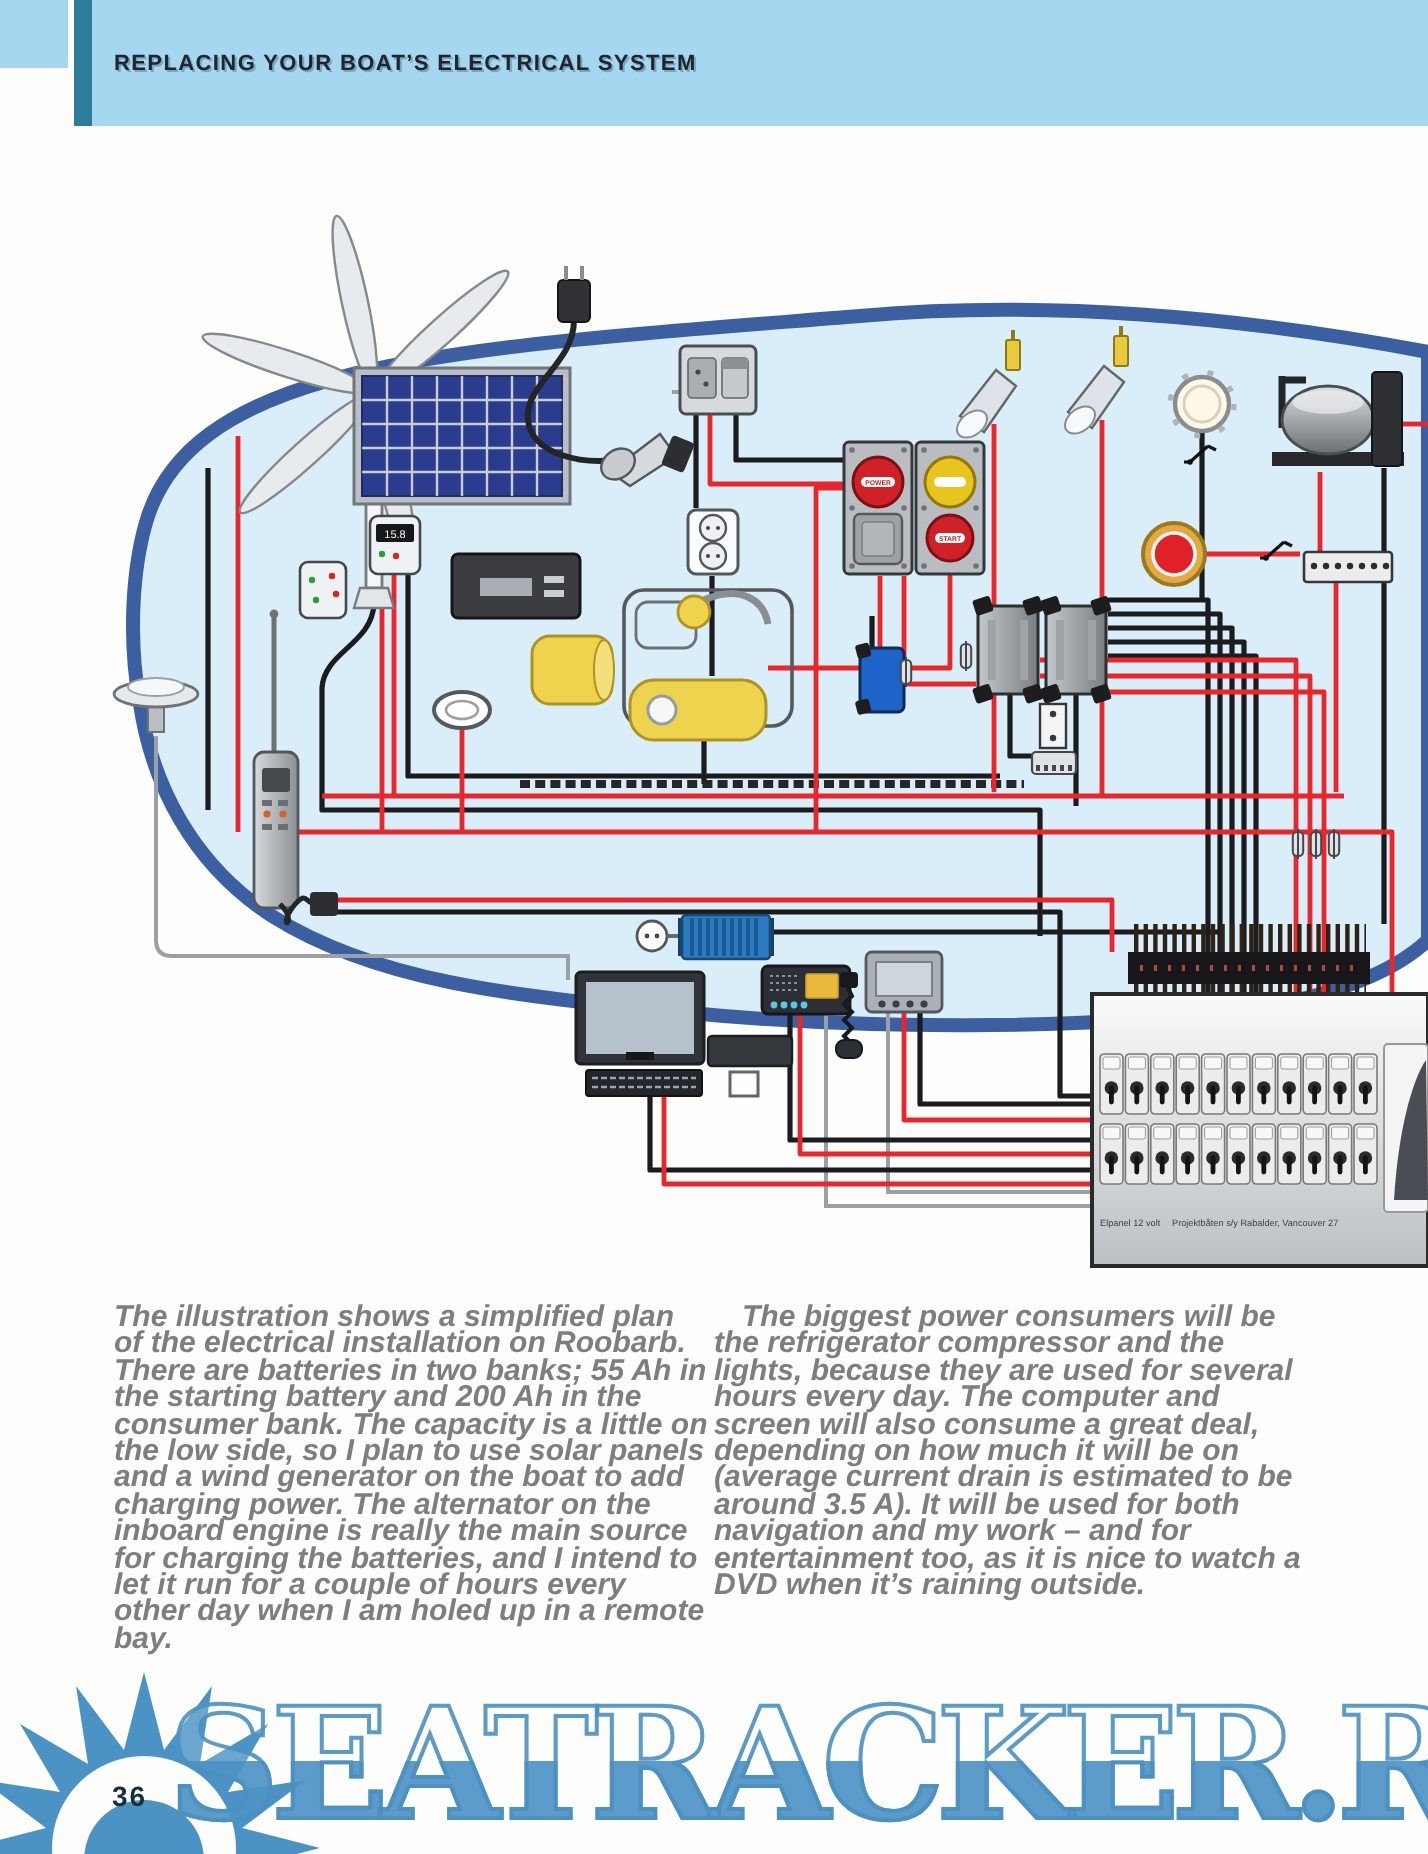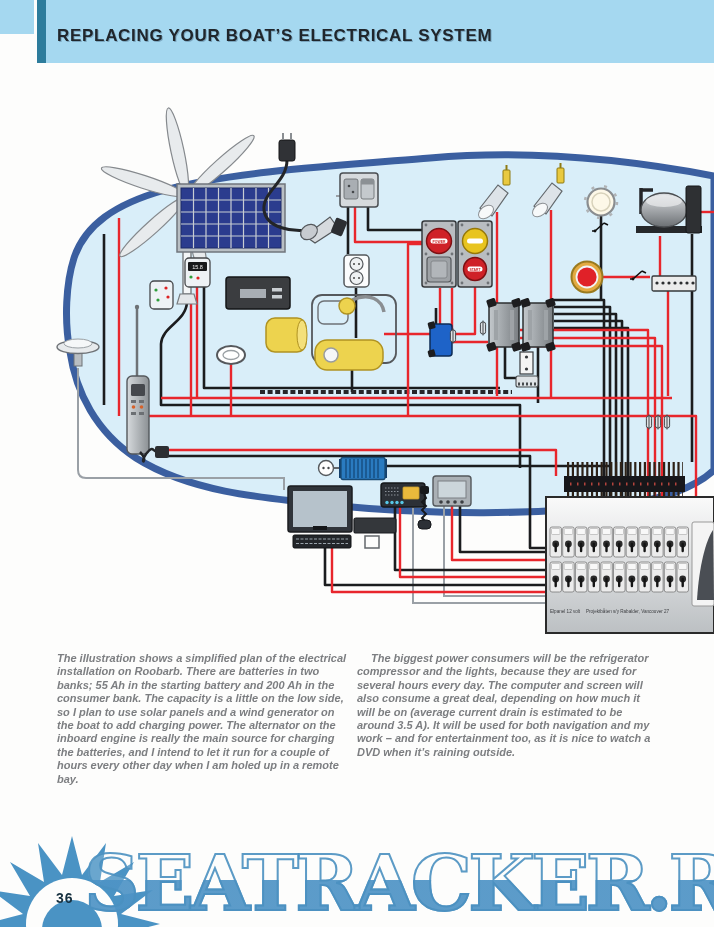--- a/index.html
+++ b/index.html
@@ -2,24 +2,24 @@
 <html><head>
 <meta charset="utf-8">
 <style>
   html,body{margin:0;padding:0;background:#e9e9e9;}
   .page{position:relative;width:714px;height:927px;background:#fdfdfc;overflow:hidden;
         font-family:"Liberation Sans",sans-serif;margin:0 auto;}
   
   .hd-corner{position:absolute;left:0;top:0;width:34px;height:34px;background:#a5d8f0;}
   .hd-bar{position:absolute;left:37px;top:0;width:9px;height:63px;background:#2d7c9c;}
   .hd-band{position:absolute;left:46px;top:0;width:668px;height:63px;background:#a5d8f0;}
-  .hd-title{position:absolute;left:57px;top:26px;font-size:17px;font-weight:bold;
+  .hd-title{position:absolute;left:57px;top:26px;font-size:11px;font-weight:bold;
             letter-spacing:.7px;color:#20262c;text-shadow:1px 1px 0 rgba(110,150,175,.75);}
   
-  .col{position:absolute;top:652px;width:297px;font-size:11px;font-weight:bold;font-style:italic;
+  .col{position:absolute;top:652px;width:297px;font-size:15px;font-weight:bold;font-style:italic;
        color:#7c7e81;line-height:13.4px;text-align:left;}
   .col p{margin:0;}
   .col p.indent{text-indent:14px;}
   .col-left{left:57px;}
   .col-right{left:357px;}
   
   .pageno{position:absolute;left:56px;top:890px;font-size:14px;font-weight:bold;
           color:#16303f;letter-spacing:1px;z-index:6;}
   
   .wm-text{position:absolute;left:84px;top:838px;width:640px;z-index:5;

